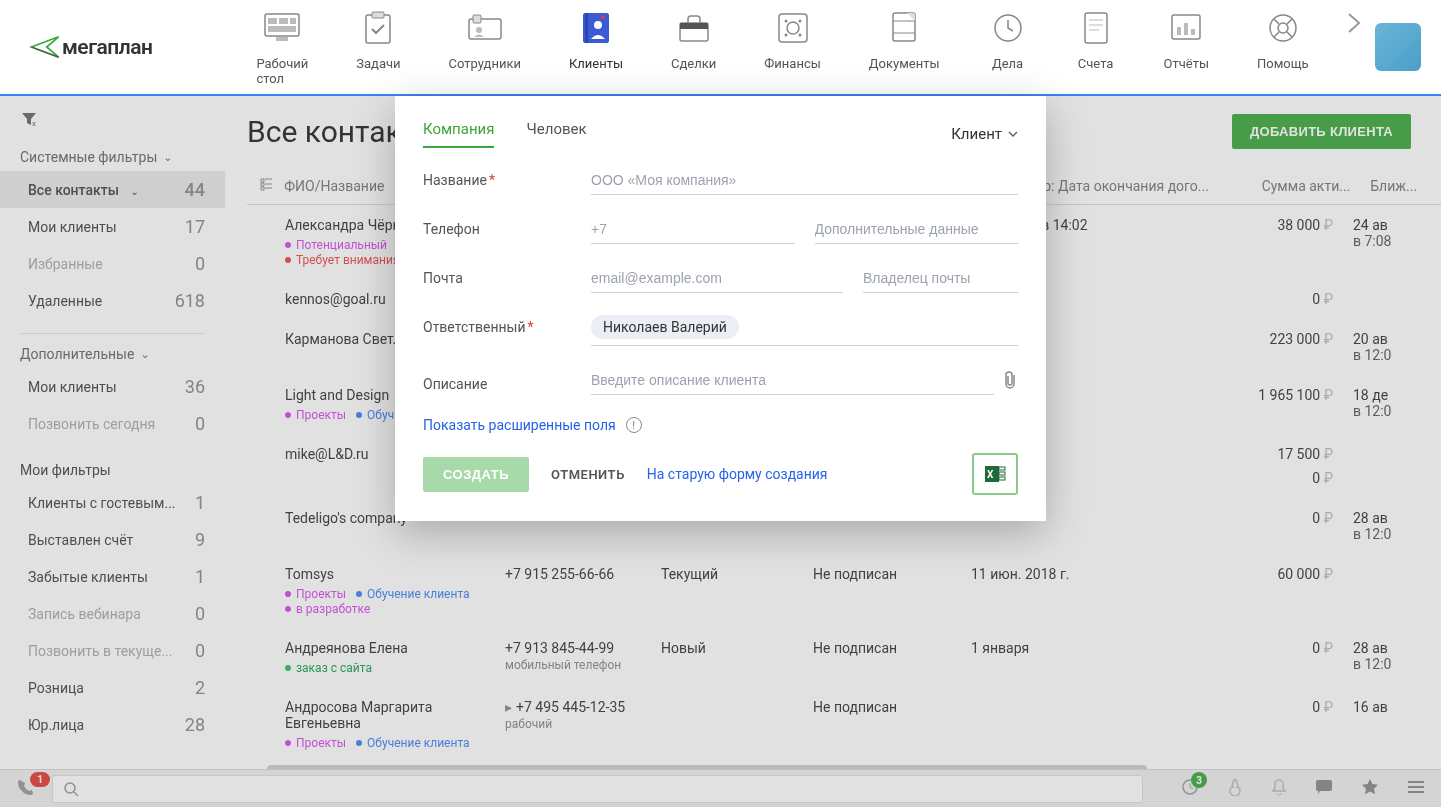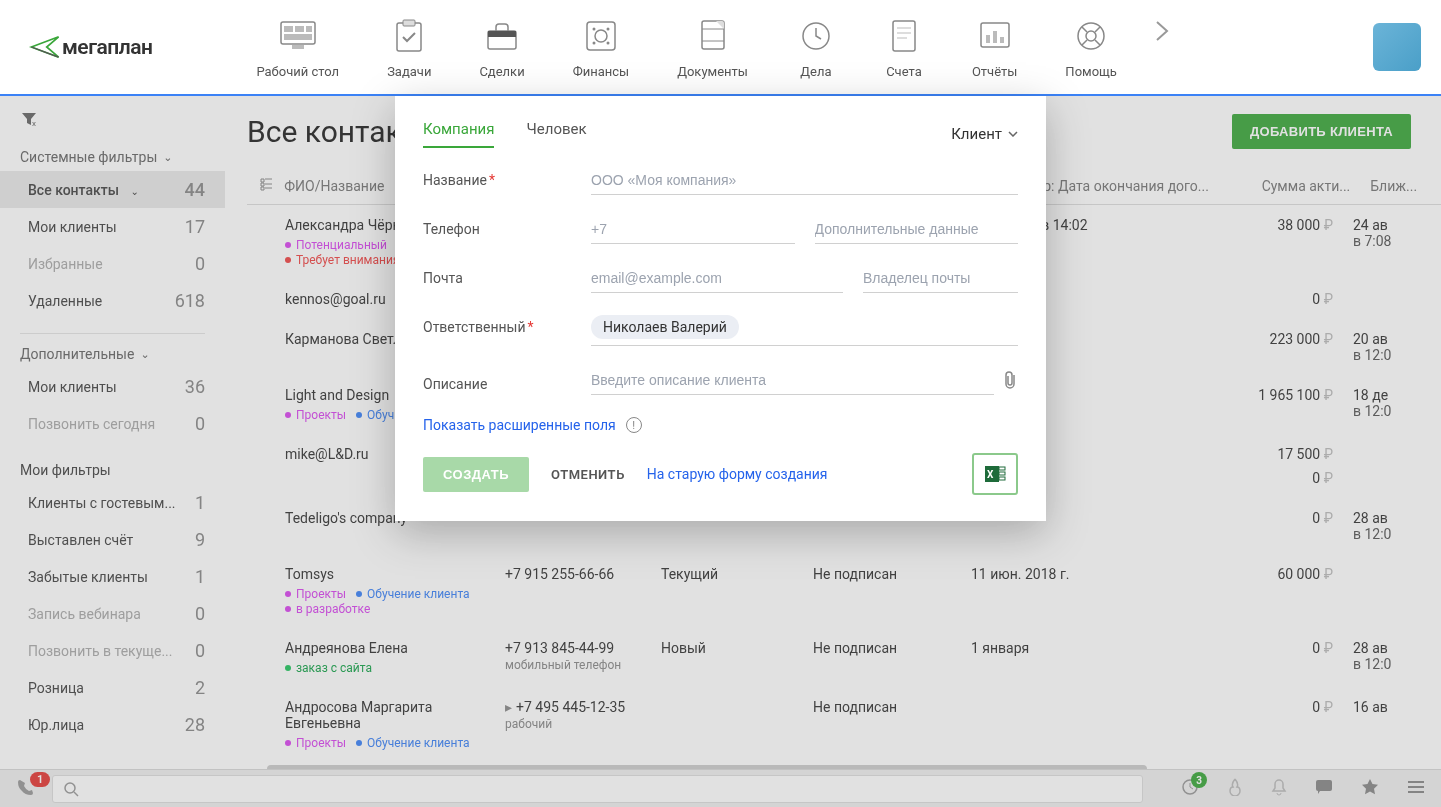--- a/index.html
+++ b/index.html
@@ -274,20 +274,43 @@
     </div>
     <div class="nav-item">
       <div class="nav-icon">
           <svg width="30" height="34">
             <rect x="3" y="4" width="24" height="28" rx="2" fill="none" stroke="#888" stroke-width="1.5"></rect>
             <rect x="9" y="1" width="12" height="6" rx="1" fill="#ddd" stroke="#888"></rect>
             <path d="M9 18 l4 4 l8-8" fill="none" stroke="#888" stroke-width="2"></path>
           </svg>
         </div>
       <span class="nav-label">Задачи</span>
+    </div>
+    <div class="nav-item">
+      <div class="nav-icon">
+          <svg width="36" height="30">
+            <rect x="2" y="6" width="32" height="20" rx="2" fill="none" stroke="#888" stroke-width="1.5"></rect>
+            <rect x="6" y="2" width="8" height="8" rx="1" fill="#ddd" stroke="#888"></rect>
+            <circle cx="12" cy="17" r="3" fill="#bbb"></circle>
+            <path d="M7 24 q5-5 10 0" fill="#bbb"></path>
+          </svg>
+        </div>
+      <span class="nav-label">Сотрудники</span>
+    </div>
+    <div class="nav-item active">
+      <div class="nav-icon">
+          <svg width="30" height="34">
+            <rect x="2" y="2" width="26" height="30" rx="2" fill="#3b5bd6"></rect>
+            <rect x="4" y="2" width="3" height="30" fill="#2a45b5"></rect>
+            <circle cx="17" cy="14" r="4" fill="#fff"></circle>
+            <path d="M10 28 q7-8 14 0" fill="#fff"></path>
+            <circle cx="22" cy="6" r="2" fill="#e53935"></circle>
+          </svg>
+        </div>
+      <span class="nav-label">Клиенты</span>
     </div>
     <div class="nav-item">
       <div class="nav-icon">
           <svg width="34" height="30">
             <rect x="3" y="10" width="28" height="18" rx="2" fill="none" stroke="#888" stroke-width="1.5"></rect>
             <path d="M11 10 v-4 a3 3 0 0 1 3-3 h6 a3 3 0 0 1 3 3 v4" fill="none" stroke="#888" stroke-width="1.5"></path>
             <rect x="3" y="10" width="28" height="6" fill="#555"></rect>
           </svg>
         </div>
       <span class="nav-label">Сделки</span>

